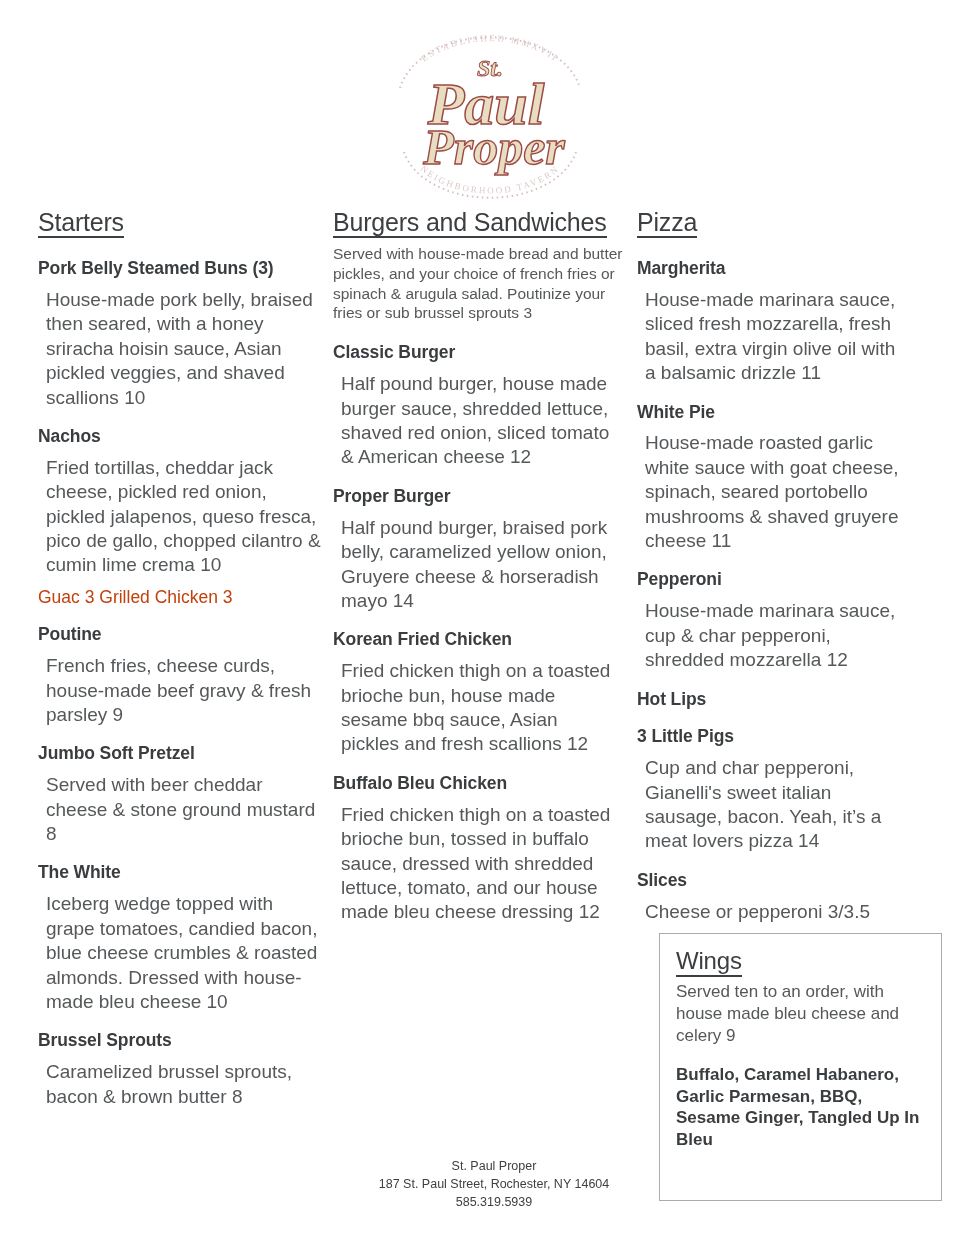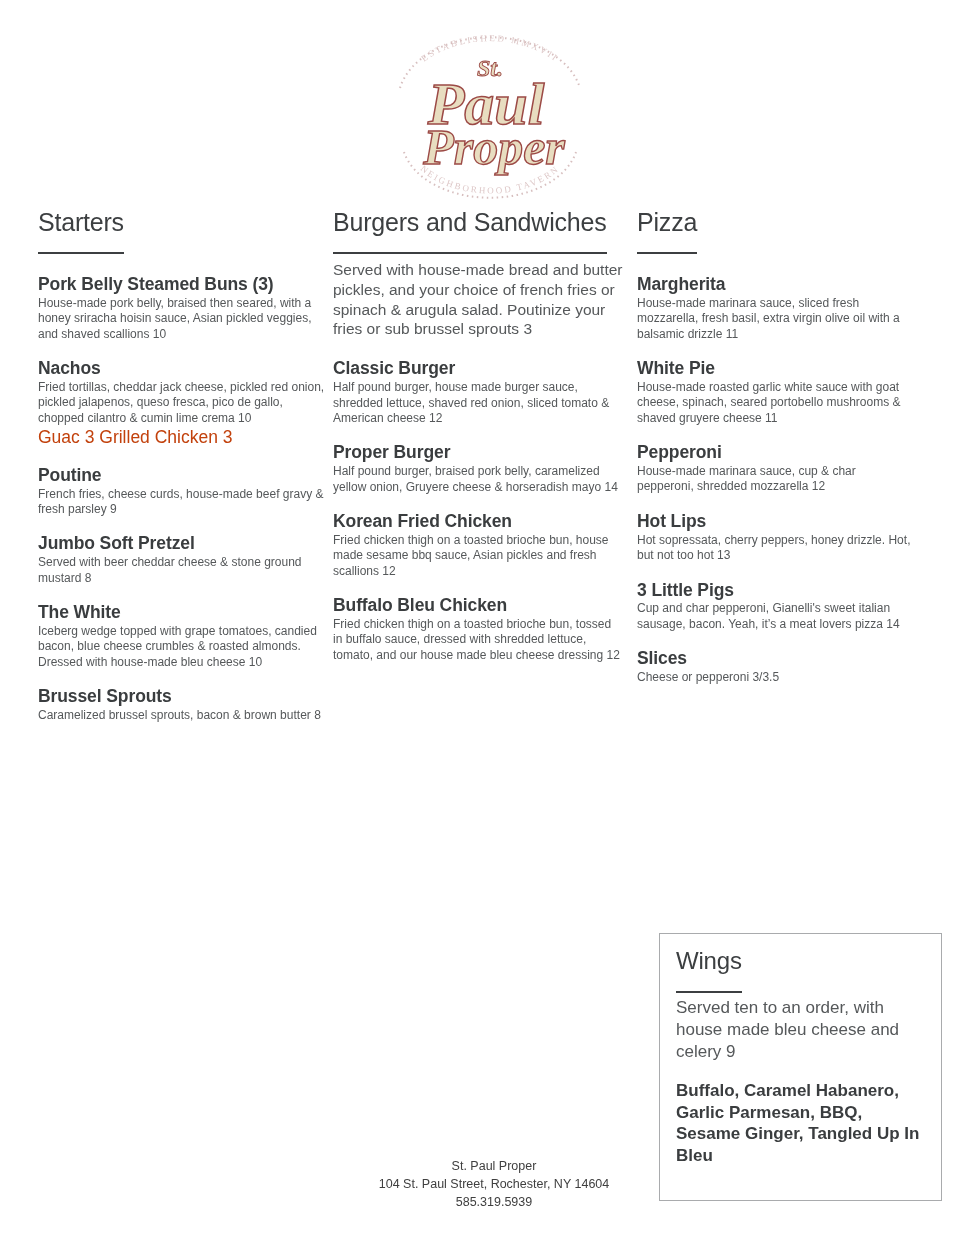--- a/index.html
+++ b/index.html
@@ -44,21 +44,21 @@
 
   .section-heading {
     font-size: 25px;
     font-weight: 400;
     letter-spacing: -0.2px;
     color: #3c3f41;
     line-height: 1.12;
     margin: 0 0 4px 0;
     display: inline-block;
     border-bottom: 2px solid #3c3f41;
-    padding-bottom: 16px;
+    padding-bottom: 0;
   }
 
   .section-intro {
     font-size: 15.5px;
     line-height: 1.28;
     color: #55585a;
     margin: 2px 0 0 0;
     font-weight: 400;
   }
 
@@ -67,25 +67,25 @@
 
   .item-name {
     font-size: 17.5px;
     font-weight: 700;
     line-height: 1.25;
     color: #3a3d3f;
     letter-spacing: -0.1px;
     margin: 0;
   }
   .item-desc {
-    font-size: 12px;
+    font-size: 19px;
     font-weight: 400;
     line-height: 1.285;
     color: #55585a;
-    margin: 0;
+    margin: 8px;
     white-space: pre-line;
   }
   .item-sub {
     font-size: 17.5px;
     font-weight: 400;
     line-height: 1.285;
     color: #c2410c;
     margin: 0;
   }
 
@@ -238,21 +238,20 @@
       <p class="item-desc">House-made roasted garlic white sauce with goat cheese, spinach, seared portobello mushrooms &amp; shaved gruyere cheese  11</p>
     </div>
 
     <div class="item">
       <p class="item-name">Pepperoni</p>
       <p class="item-desc">House-made marinara sauce, cup &amp; char pepperoni, shredded mozzarella  12</p>
     </div>
 
     <div class="item">
       <p class="item-name">Hot Lips</p>
-      <p class="item-desc">Hot sopressata, cherry peppers, honey drizzle. Hot, but not too hot  13</p>
     </div>
 
     <div class="item">
       <p class="item-name">3 Little Pigs</p>
       <p class="item-desc">Cup and char pepperoni, Gianelli's sweet italian sausage, bacon. Yeah, it’s a meat lovers pizza  14</p>
     </div>
 
     <div class="item">
       <p class="item-name">Slices</p>
       <p class="item-desc">Cheese or pepperoni  3/3.5</p>
@@ -263,15 +262,15 @@
 <div class="wings-box">
   <div>
     <span class="section-heading">Wings</span>
   </div>
   <p class="wings-desc">Served ten to an order, with house made bleu cheese and celery  9</p>
   <p class="wings-flavors">Buffalo, Caramel Habanero, Garlic Parmesan, BBQ, Sesame Ginger, Tangled Up In Bleu</p>
 </div>
 
 <div class="footer">
   <div>St. Paul Proper</div>
-  <div>104 St. Paul Street, Rochester, NY 14604</div>
+  <div>187 St. Paul Street, Rochester, NY 14604</div>
   <div>585.319.5939</div>
 </div>
 
 </body></html>

